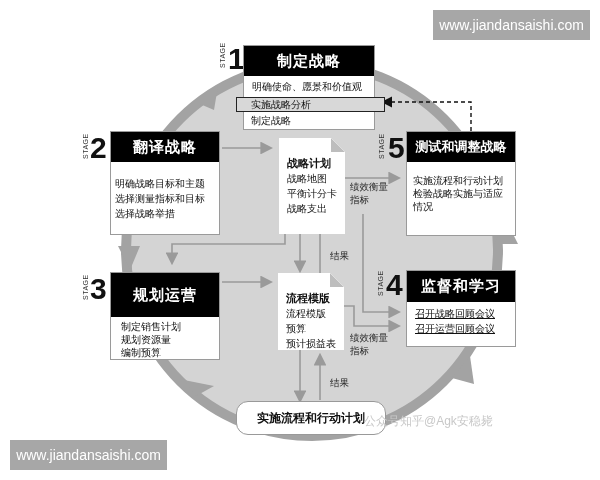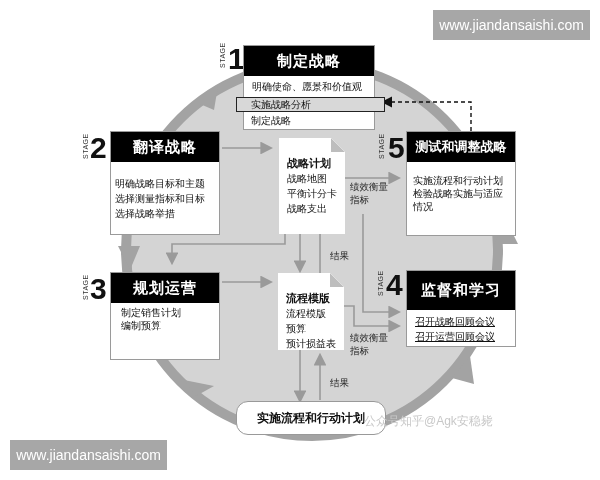--- a/index.html
+++ b/index.html
@@ -96,31 +96,32 @@
   <div class="stage-body" style="padding-top:14px;padding-left:4px;">
     <div>明确战略目标和主题</div>
     <div>选择测量指标和目标</div>
     <div>选择战略举措</div>
   </div>
 </div>
 
 <div class="stage-lbl" style="left:82px;top:300px;">STAGE</div>
 <div class="stage-num" style="left:90px;top:274px;">3</div>
 <div class="stage-box" style="left:110px;top:272px;width:110px;height:88px;">
-  <div class="stage-head" style="height:30px;">规划运营</div>
+  <div class="stage-head" style="height:44px;">规划运营</div>
   <div class="stage-body" style="padding-top:3px;padding-left:10px;line-height:13px;">
     <div>制定销售计划</div>
+    <div>规划资源量</div>
     <div>编制预算</div>
   </div>
 </div>
 
 <div class="stage-lbl" style="left:377px;top:296px;">STAGE</div>
 <div class="stage-num" style="left:386px;top:270px;">4</div>
 <div class="stage-box" style="left:406px;top:270px;width:110px;height:77px;">
-  <div class="stage-head" style="height:39px;">监督和学习</div>
+  <div class="stage-head" style="height:31px;">监督和学习</div>
   <div class="stage-body" style="padding-top:4px;text-decoration:underline;">
     <div>召开战略回顾会议</div>
     <div>召开运营回顾会议</div>
   </div>
 </div>
 
 <div class="stage-lbl" style="left:378px;top:159px;">STAGE</div>
 <div class="stage-num" style="left:388px;top:133px;">5</div>
 <div class="stage-box" style="left:406px;top:131px;width:110px;height:105px;">
   <div class="stage-head" style="height:30px;font-size:13px;letter-spacing:0;">测试和调整战略</div>

